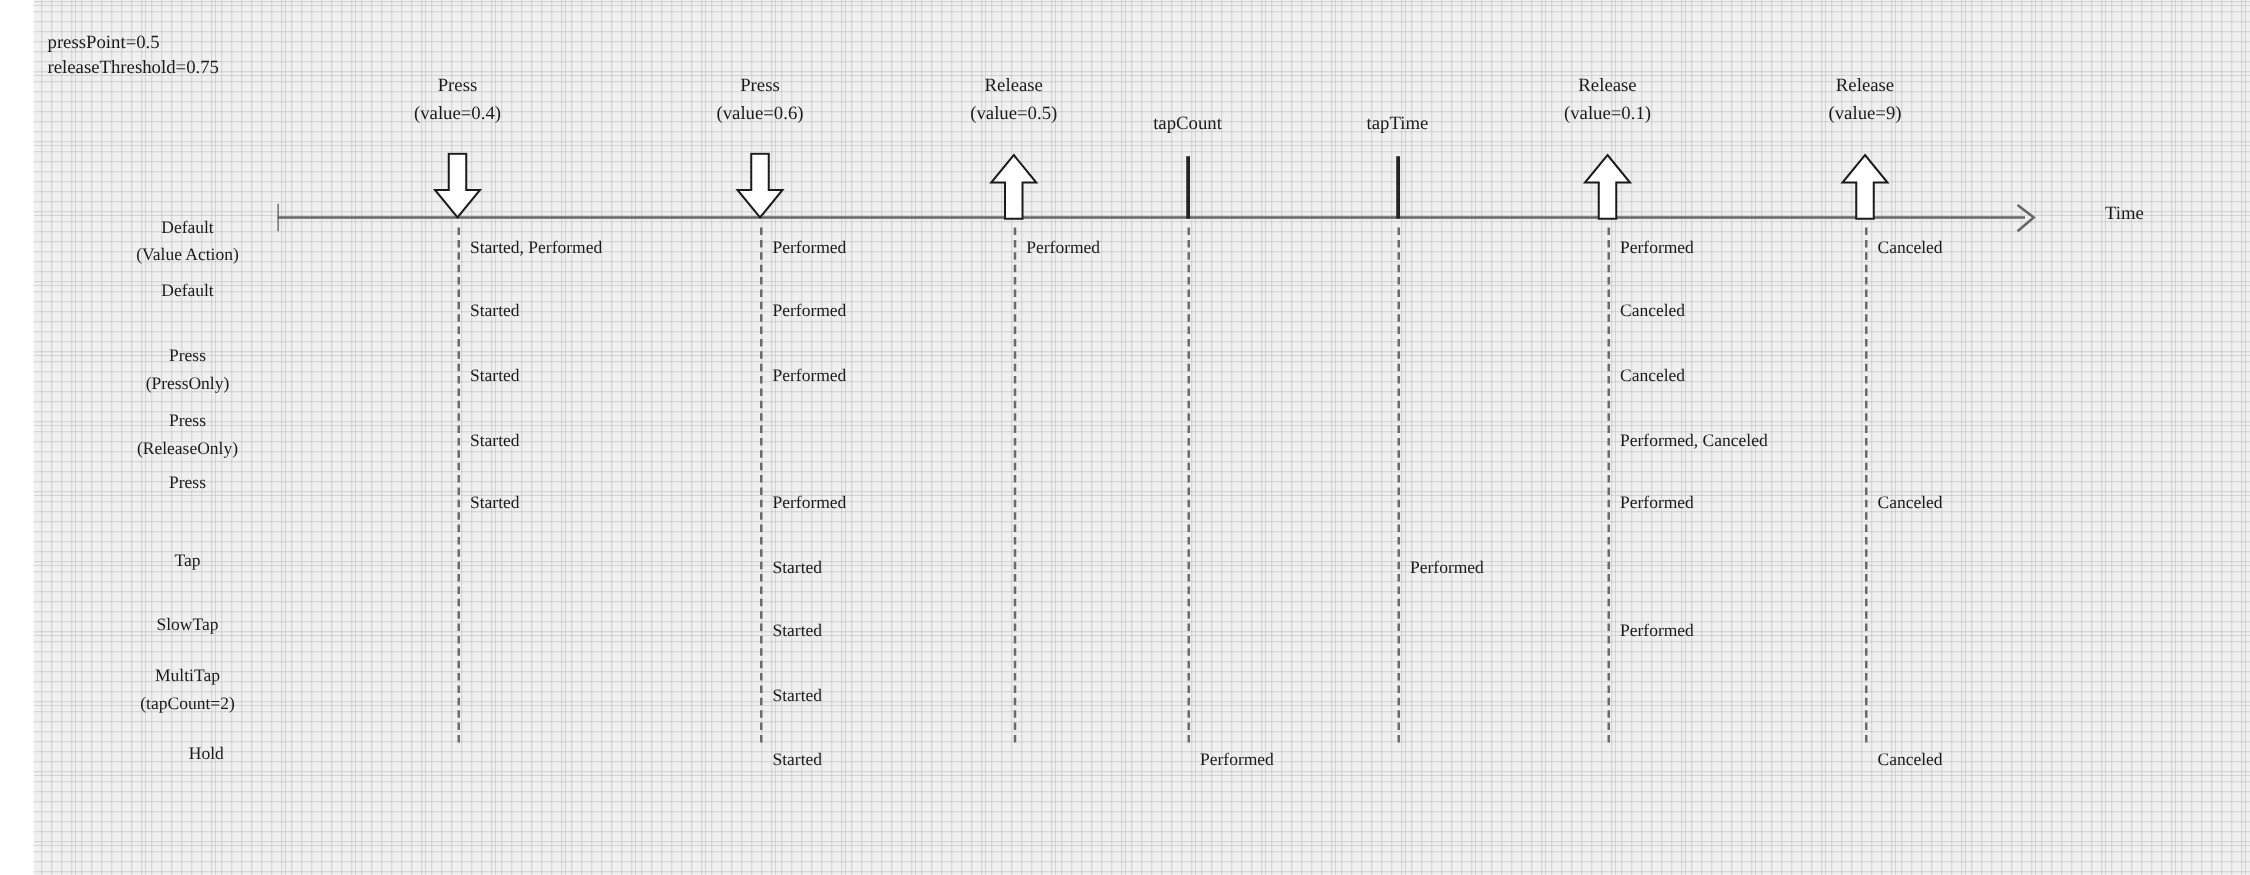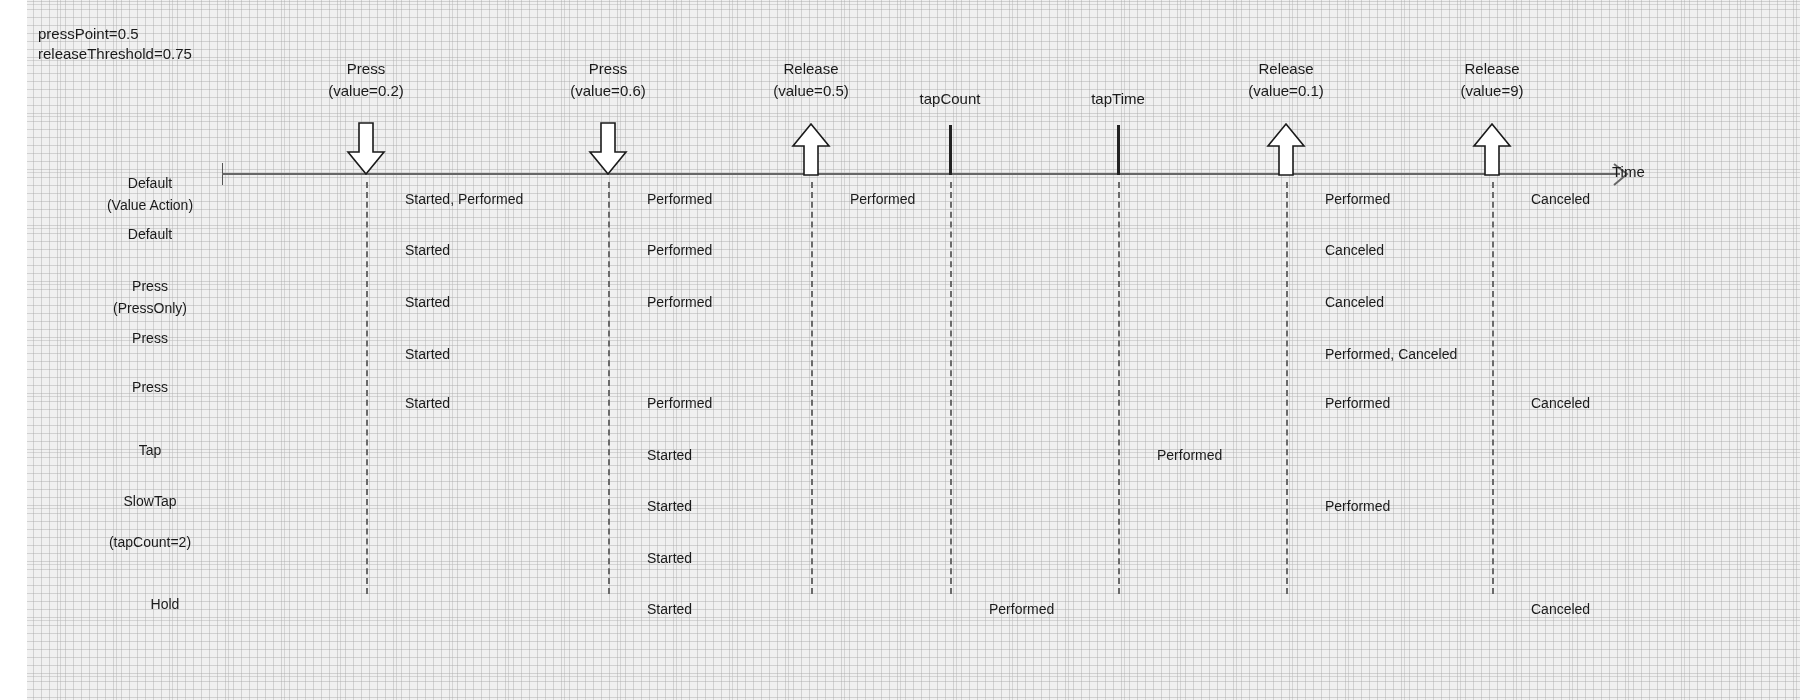--- a/index.html
+++ b/index.html
@@ -5,21 +5,21 @@
   html, body {
     margin: 0;
     padding: 0;
     background: #ffffff;
   }
   #canvas {
     position: relative;
     width: 1800px;
     height: 700px;
     overflow: hidden;
-    font-family: Liberation Sans, sans-serif;
+    font-family: Liberation Serif, serif;
     background-color: #f0f0f0;
     background-image:
       linear-gradient(to right, rgba(170,170,170,0.45) 1px, transparent 1px),
       linear-gradient(to bottom, rgba(170,170,170,0.45) 1px, transparent 1px),
       linear-gradient(to right, rgba(190,190,190,0.55) 1px, transparent 1px),
       linear-gradient(to bottom, rgba(190,190,190,0.55) 1px, transparent 1px);
     background-size:
       8px 8px,
       8px 8px,
       56px 56px,
@@ -75,21 +75,21 @@
   #axis-arrowhead {
     position: absolute;
     left: 1612px;
     top: 162px;
     width: 26px;
     height: 26px;
     z-index: 4;
   }
   #axis-label {
     position: absolute;
-    left: 1612px;
+    left: 1684px;
     top: 163px;
     font-size: 15px;
     color: #1a1a1a;
     z-index: 6;
     text-align: right;
   }
 
   
   .marker {
     position: absolute;
@@ -145,21 +145,20 @@
     color: #1a1a1a;
     z-index: 6;
     white-space: nowrap;
   }
   .cell {
     position: absolute;
     font-size: 14px;
     color: #1a1a1a;
     white-space: nowrap;
     z-index: 6;
-    margin-left: 29px;
   }
 </style>
 </head>
 <body>
 
 <div id="canvas">
 
   <div id="left-margin"></div>
   <div id="bottom-margin"></div>
 
@@ -174,21 +173,21 @@
     <svg width="26" height="26" viewBox="0 0 26 26">
       <polyline points="2,2 15,12 2,23" fill="none" stroke="#666666" stroke-width="2"></polyline>
     </svg>
   </div>
   <div id="axis-label">Time</div>
 
   <div id="markers-layer">
       <div class="marker" style="left: 306px; width: 120px;">
         <div class="mlabel">
           <div>Press</div>
-          <div>(value=0.2)</div>
+          <div>(value=0.4)</div>
         </div>
         <div class="glyph down"><svg width="40" height="54" viewBox="0 0 40 54">
             <polygon points="13,1 27,1 27,30 38,30 20,52 2,30 13,30" fill="#ffffff" stroke="#1a1a1a" stroke-width="1.6" stroke-linejoin="miter"></polygon>
           </svg></div>
       </div>
       <div class="marker" style="left: 548px; width: 120px;">
         <div class="mlabel">
           <div>Press</div>
           <div>(value=0.6)</div>
         </div>
@@ -264,20 +263,21 @@
       <div class="cell" style="left: 1296px; top: 242px;">Canceled</div>
       <div class="row-label" style="left: 20px; top: 275px;">
         <div>Press</div>
         <div>(PressOnly)</div>
       </div>
       <div class="cell" style="left: 376px; top: 294px;">Started</div>
       <div class="cell" style="left: 618px; top: 294px;">Performed</div>
       <div class="cell" style="left: 1296px; top: 294px;">Canceled</div>
       <div class="row-label" style="left: 20px; top: 327px;">
         <div>Press</div>
+        <div>(ReleaseOnly)</div>
       </div>
       <div class="cell" style="left: 376px; top: 346px;">Started</div>
       <div class="cell" style="left: 1296px; top: 346px;">Performed, Canceled</div>
       <div class="row-label" style="left: 20px; top: 376px;">
         <div>Press</div>
       </div>
       <div class="cell" style="left: 376px; top: 395px;">Started</div>
       <div class="cell" style="left: 618px; top: 395px;">Performed</div>
       <div class="cell" style="left: 1296px; top: 395px;">Performed</div>
       <div class="cell" style="left: 1502px; top: 395px;">Canceled</div>
@@ -285,20 +285,21 @@
         <div>Tap</div>
       </div>
       <div class="cell" style="left: 618px; top: 447px;">Started</div>
       <div class="cell" style="left: 1128px; top: 447px;">Performed</div>
       <div class="row-label" style="left: 20px; top: 490px;">
         <div>SlowTap</div>
       </div>
       <div class="cell" style="left: 618px; top: 498px;">Started</div>
       <div class="cell" style="left: 1296px; top: 498px;">Performed</div>
       <div class="row-label" style="left: 20px; top: 531px;">
+        <div>MultiTap</div>
         <div>(tapCount=2)</div>
       </div>
       <div class="cell" style="left: 618px; top: 550px;">Started</div>
       <div class="row-label" style="left: 35px; top: 593px;">
         <div>Hold</div>
       </div>
       <div class="cell" style="left: 618px; top: 601px;">Started</div>
       <div class="cell" style="left: 960px; top: 601px;">Performed</div>
       <div class="cell" style="left: 1502px; top: 601px;">Canceled</div>
     </div>

